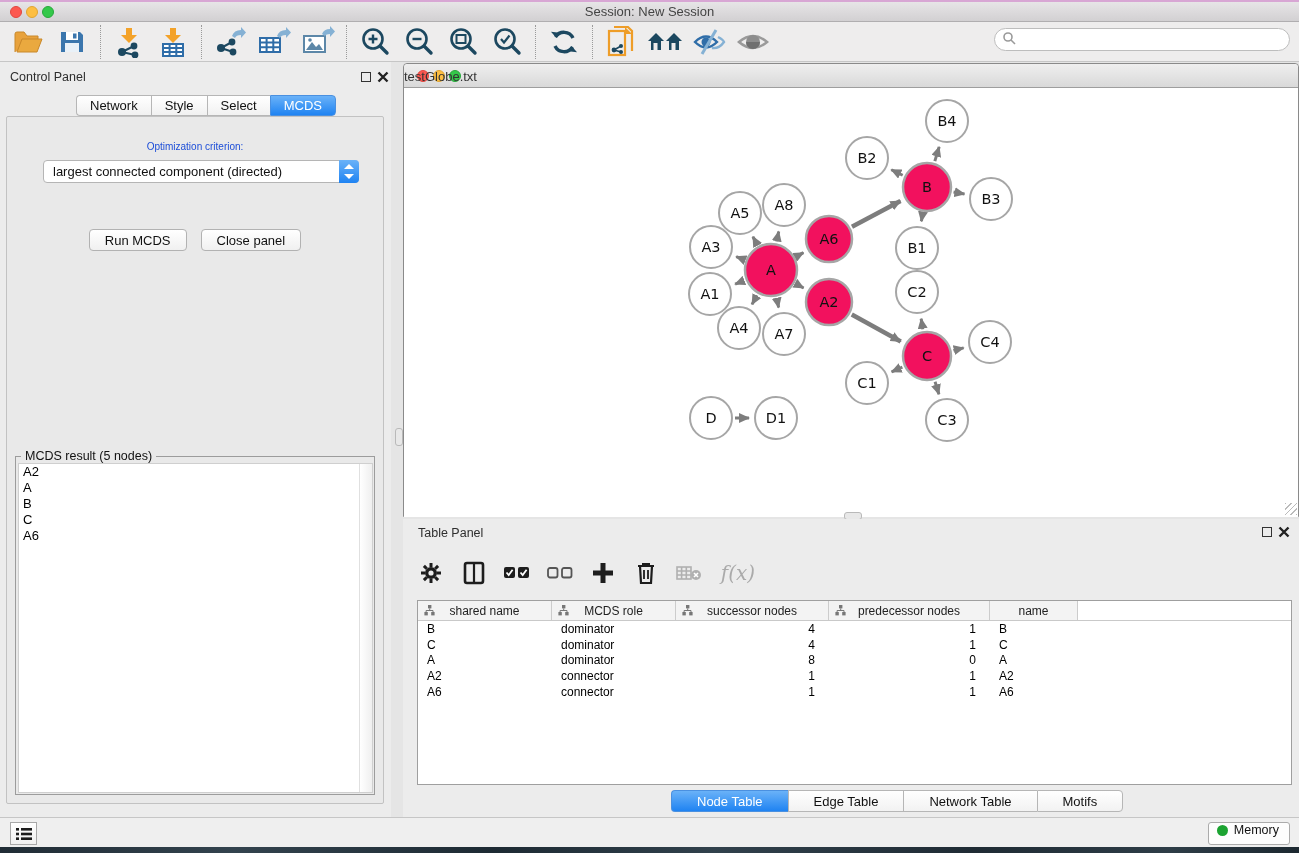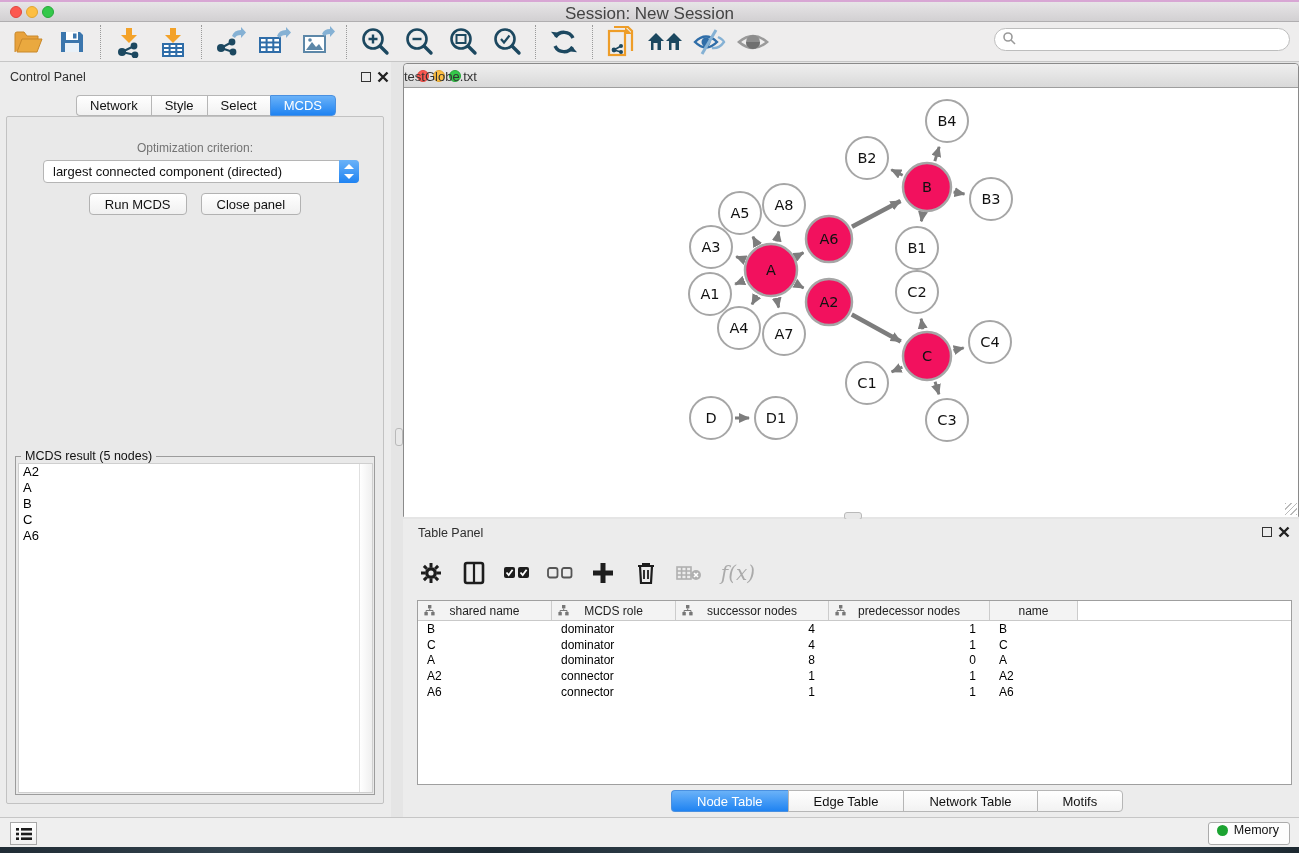--- a/index.html
+++ b/index.html
@@ -7,21 +7,21 @@
   body { font-family:"Liberation Sans", sans-serif; background:#e5e5e5; position:relative; font-size:13px; color:#1a1a1a; }
 
   
   .titlebar { position:absolute; left:0; top:0; width:1299px; height:22px;
     background:linear-gradient(#e9e7e9,#d2d0d2); border-bottom:1px solid #b0aeb0; }
   .titlebar .accentline { position:absolute; top:0; left:0; width:100%; height:2px; background:#d8a6d4; }
   .tl { position:absolute; top:6px; width:12px; height:12px; border-radius:50%; }
   .tl.red{ background:#fc5850; border:1px solid #e14640; }
   .tl.yel{ background:#fdbe41; border:1px solid #e0a532; }
   .tl.grn{ background:#34c84a; border:1px solid #28a83c; }
-  .titlebar .title { position:absolute; width:100%; text-align:center; top:4px; color:#444; font-size:17px; }
+  .titlebar .title { position:absolute; width:100%; text-align:center; top:4px; color:#444; font-size:13px; }
 
   
   .toolbar { position:absolute; left:0; top:22px; width:1299px; height:40px;
     background:#eeeded; border-bottom:1px solid #c6c6c6; display:flex; align-items:center; }
   .tgroup { display:flex; align-items:center; gap:8px; padding:0 10px; }
   .tsep { width:1px; height:34px; border-left:1px dotted #9a9a9a; }
   .ticon { width:36px; height:34px; display:flex; align-items:center; justify-content:center; cursor:default; }
   .searchwrap { position:absolute; right:9px; top:6px; width:296px; height:23px; background:#fff;
     border:1px solid #bdbdbd; border-radius:12px; display:flex; align-items:center; padding-left:7px; }
 
@@ -31,33 +31,33 @@
   .panel-float { position:absolute; top:10px; width:10px; height:10px; border:1.5px solid #333; background:transparent; }
   .panel-close { position:absolute; top:9px; width:12px; height:12px; }
   .cp-tabs { position:absolute; left:76px; top:33px; height:21px; display:flex;justify-content:center; }
   .cp-tab { height:21px; padding:0 13px; display:flex; align-items:center; font-size:13px;
     background:linear-gradient(#ffffff,#f1f1f1); border:1px solid #b6b6b6; border-right:none; color:#111; }
   .cp-tab:first-child { border-radius:4px 0 0 4px; }
   .cp-tab:last-child { border-radius:0 4px 4px 0; border-right:1px solid #b6b6b6; }
   .cp-tab.selected { background:linear-gradient(#6ab2f8,#1f83f2); color:#fff; border-color:#4a90e0; }
   .cp-content { position:absolute; left:6px; top:54px; width:378px; height:688px;
     background:#e9e9e9; border:1px solid #c2c2c2; border-radius:2px; }
-  .opt-label { position:absolute; top:24px; width:100%; text-align:center; font-size:12px; color:#737373; }
+  .opt-label { position:absolute; top:24px; width:100%; text-align:center; font-size:10px; color:#1d4ed8; }
   .dropdown { position:absolute; left:36px; top:43px; width:316px; height:23px; background:#fff;
     border:1px solid #b5b5b5; border-radius:4px; display:flex; align-items:center; }
   .dropdown .dval { flex:1; padding-left:9px; font-size:13px; color:#111; white-space:nowrap; }
   .dd-stepper { width:20px; height:23px; margin-right:-1px; border-radius:0 4px 4px 0;
     background:linear-gradient(#6ab2f8,#1f83f2); position:relative; }
   .dd-stepper .up, .dd-stepper .dn { position:absolute; left:5px; width:0; height:0;
     border-left:5px solid transparent; border-right:5px solid transparent; }
   .dd-stepper .up { top:4px; border-bottom:5px solid #fff; }
   .dd-stepper .dn { bottom:4px; border-top:5px solid #fff; }
   .cp-btnrow { position:absolute; top:76px; width:100%; display:flex; justify-content:center; gap:14px; }
   .btn { height:22px; padding:0 15px; font-size:13px; color:#111; background:linear-gradient(#ffffff,#f0f0f0);
-    border:1px solid #b2b2b2; border-radius:4px; display:flex; align-items:center; }
+    border:1px solid #b2b2b2; border-radius:4px; display:flex; align-items:center;margin-top:36px; }
   .groupbox { position:absolute; left:8px; top:339px; width:360px; height:339px; border:1px solid #9c9c9c; }
   .groupbox .legend { position:absolute; top:-8px; left:5px; background:#e9e9e9; padding:0 4px; font-size:12.5px; color:#111; }
   .resultlist { position:absolute; left:2px; top:6px; width:355px; height:330px; background:#fff;
     border:1px solid #cfcfcf; overflow:hidden; }
   .resultlist .scrolltrack { position:absolute; right:0; top:0; width:13px; height:100%;
     background:linear-gradient(to right,#ffffff,#efefef); border-left:1px solid #e0e0e0; }
   .resultitem { font-size:13px; line-height:16px; padding-left:4px; color:#000; }
 
   
   .network-window { position:absolute; left:403px; top:63px; width:896px; height:454px;

